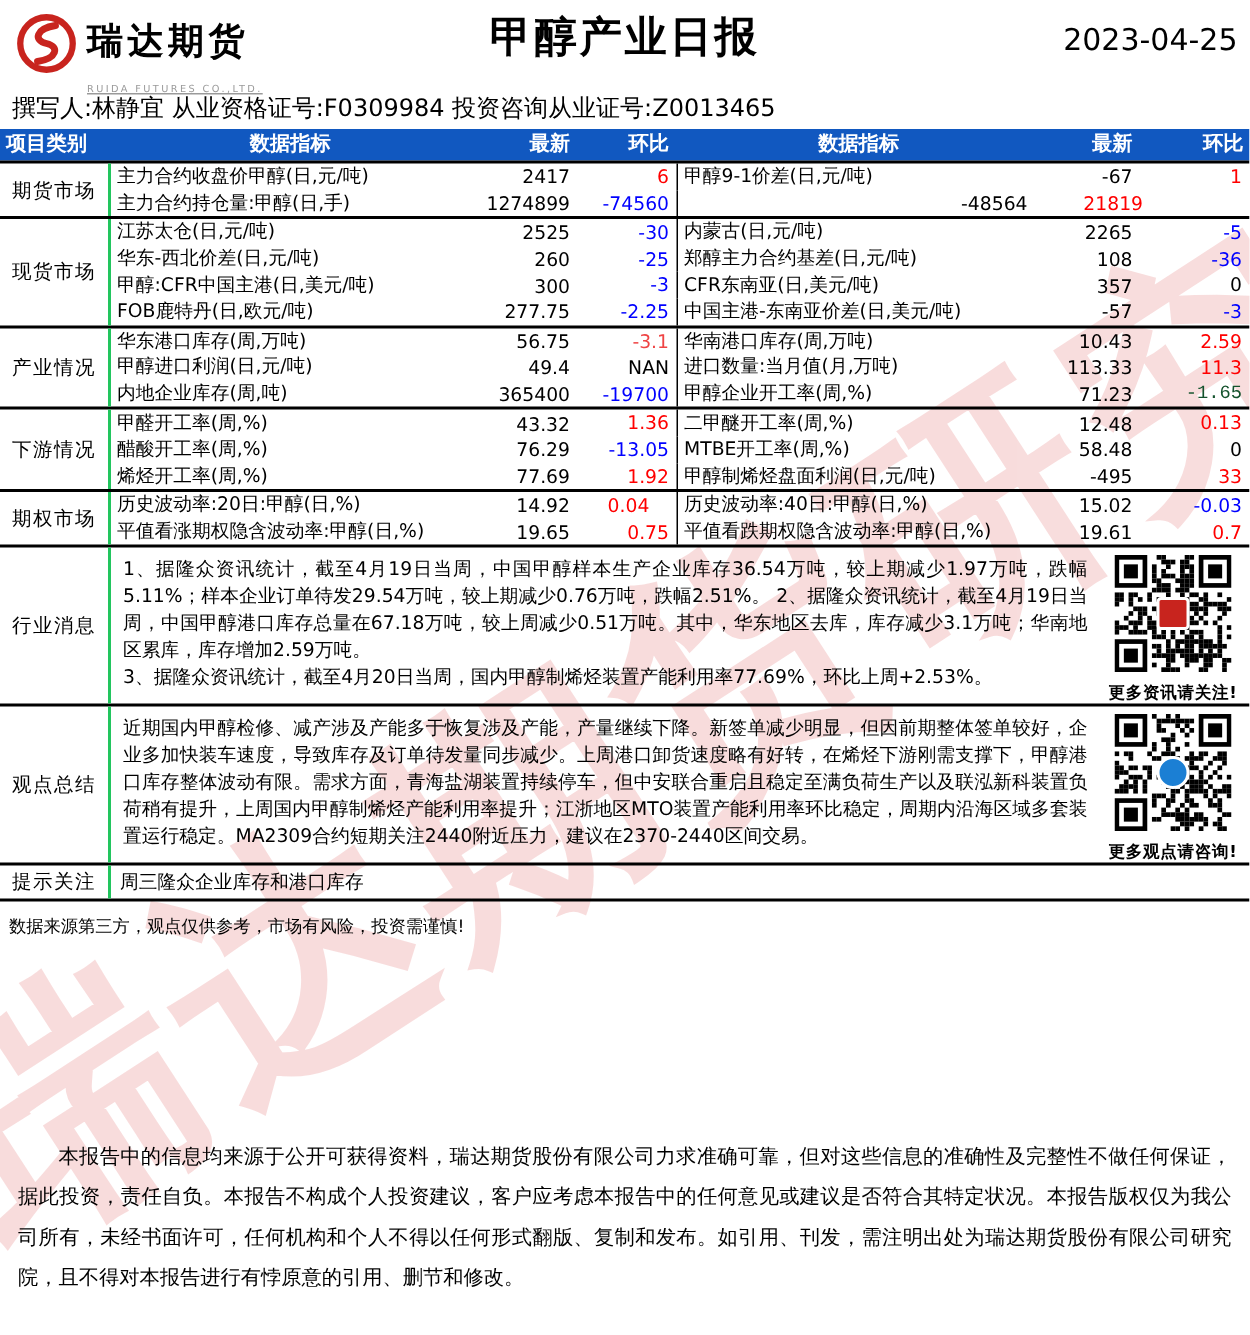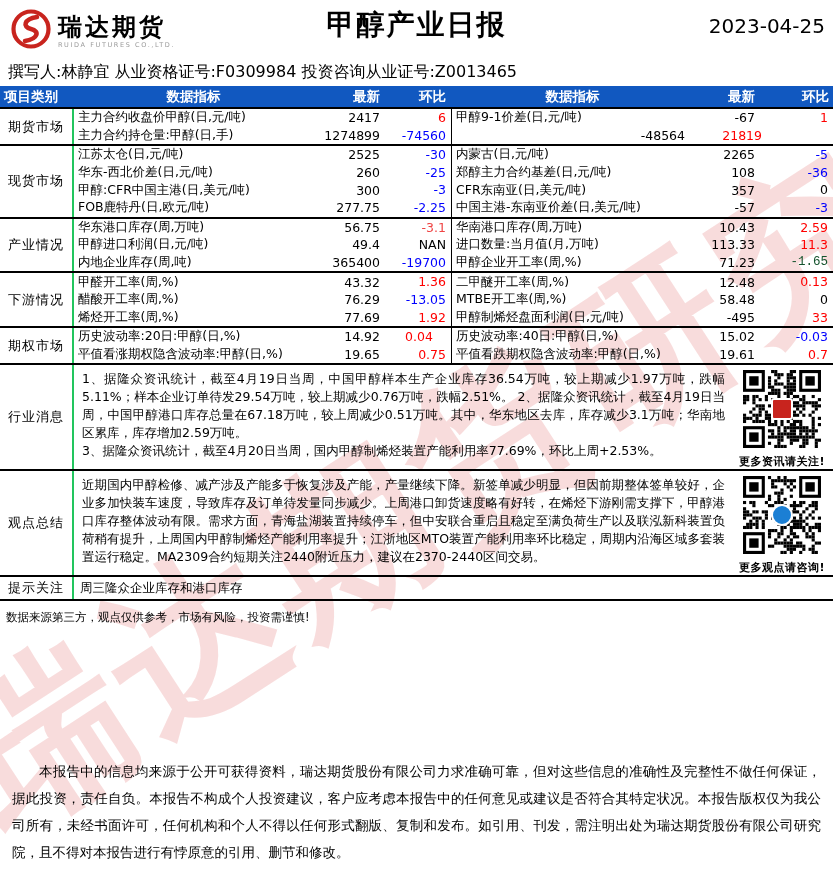--- a/index.html
+++ b/index.html
@@ -14,21 +14,21 @@
     position:absolute;z-index:0;left:-130px;top:330px;width:1250px;
     transform:rotate(-33deg);transform-origin:center;
     font-size:172px;font-weight:bold;letter-spacing:8px;white-space:nowrap;
     color:var(--wm);opacity:.22;pointer-events:none;
   }
   
   .hdr{position:relative;height:58px;}
   .logo{position:absolute;left:10px;top:8px;display:flex;align-items:flex-start;}
   .logo svg{display:block;margin-right:6px;}
   .logo-txt .cn{font-size:24px;font-weight:bold;letter-spacing:3px;line-height:26px;margin-top:6px;}
-  .logo-txt .en{font-size:6.5px;color:#9a9a9a;letter-spacing:1.6px;margin-top:1px;}
+  .logo-txt .en{font-size:6.5px;color:#9a9a9a;letter-spacing:1.6px;margin-top:15px;text-decoration:underline;}
   .title{position:absolute;left:0;right:0;top:6px;text-align:center;font-size:28px;font-weight:bold;letter-spacing:2px;}
   .date{position:absolute;right:8px;top:14px;font-size:20px;}
   .author{margin:4px 0 3px 8px;font-size:16px;}
   
   .tbl{width:833px;font-size:12.5px;}
   .thead{display:grid;grid-template-columns:72px 243px 75px 60px 245px 70px 1fr;
     background:var(--hdrblue);color:#fff;font-weight:bold;font-size:13.5px;height:21px;line-height:21px;}
   .thead .h-cat{padding-left:4px;text-align:left;}
   .thead .h-ind{text-align:center;}
   .thead .h-num{text-align:right;padding-right:10px;}

